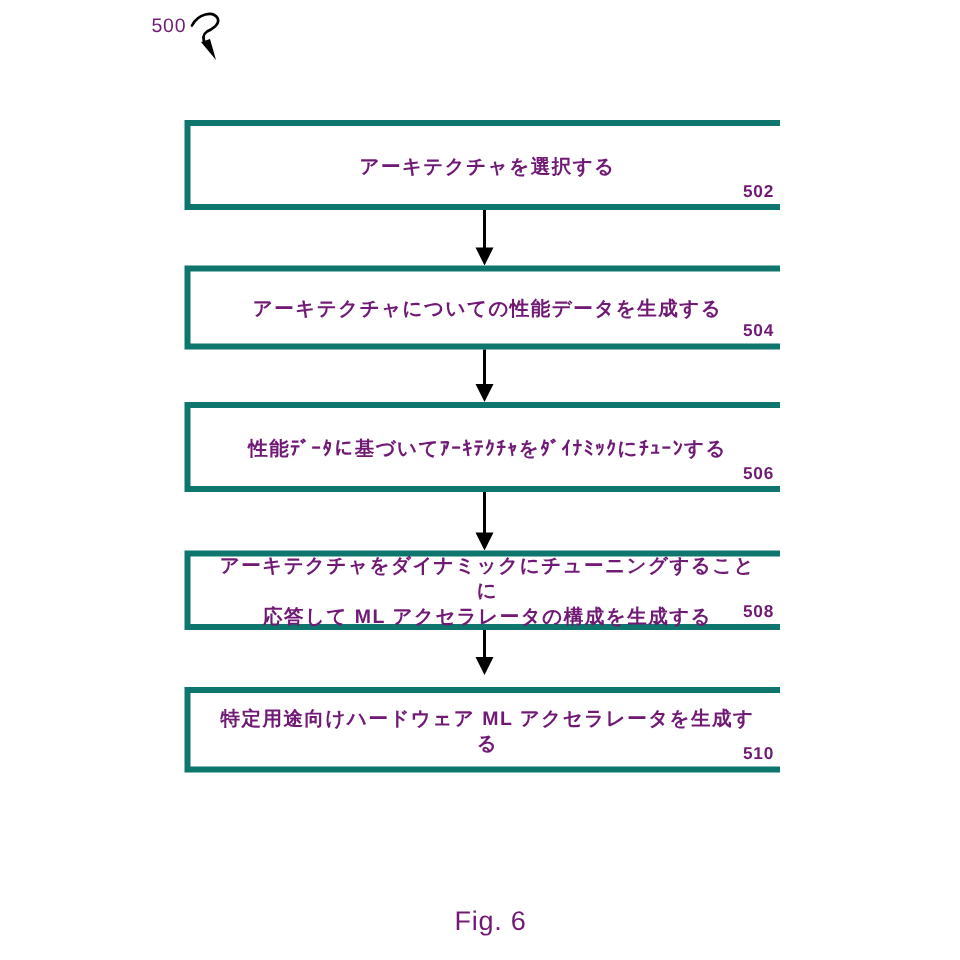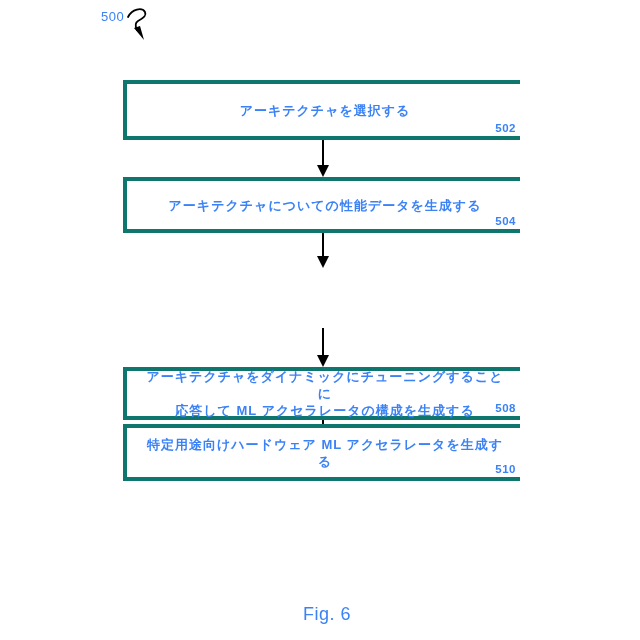--- a/index.html
+++ b/index.html
@@ -7,21 +7,21 @@
     padding: 0;
     background: #ffffff;
     font-family: "Liberation Sans", "DejaVu Sans", sans-serif;
   }
   .canvas {
     position: relative;
     width: 520px;
     height: 640px;
     background: #ffffff;
     overflow: hidden;
-    color: #3b82f6;
+    color: #701a75;
   }
   
   .diagram-ref {
     position: absolute;
     left: 101px;
     top: 9px;
     font-size: 13px;
     font-weight: 500;
     letter-spacing: 0.5px;
   }
@@ -56,21 +56,21 @@
     right: 7px;
     bottom: 2px;
     font-size: 11.5px;
     font-weight: 700;
     letter-spacing: 0.5px;
   }
   .b1 { top: 80px;  height: 60px; }
   .b2 { top: 177px; height: 56px; }
   .b3 { top: 268px; height: 60px; }
   .b4 { top: 367px; height: 53px; justify-content: center; }
-  .b5 { top: 424px; height: 57px; }
+  .b5 { top: 458px; height: 57px; }
   
   .flow-arrow {
     position: absolute;
     left: 317px;
     width: 12px;
   }
   .a1 { top: 140px; height: 37px; }
   .a2 { top: 233px; height: 35px; }
   .a3 { top: 328px; height: 39px; }
   .a4 { top: 420px; height: 30px; }
@@ -129,20 +129,24 @@
   <div class="flow-box b2">
     <div class="box-text">アーキテクチャについての性能データを生成する</div>
     <span class="box-ref">504</span>
   </div>
 
   <div class="flow-arrow a2">
     <div class="arrow-line"></div>
     <div class="arrow-head"></div>
   </div>
 
+  <div class="flow-box b3">
+    <div class="box-text">性能ﾃﾞｰﾀに基づいてｱｰｷﾃｸﾁｬをﾀﾞｲﾅﾐｯｸにﾁｭｰﾝする</div>
+    <span class="box-ref">506</span>
+  </div>
 
   <div class="flow-arrow a3">
     <div class="arrow-line"></div>
     <div class="arrow-head"></div>
   </div>
 
   <div class="flow-box b4">
     <div class="box-text">アーキテクチャをダイナミックにチューニングすることに
 応答して ML アクセラレータの構成を生成する</div>
     <span class="box-ref">508</span>

